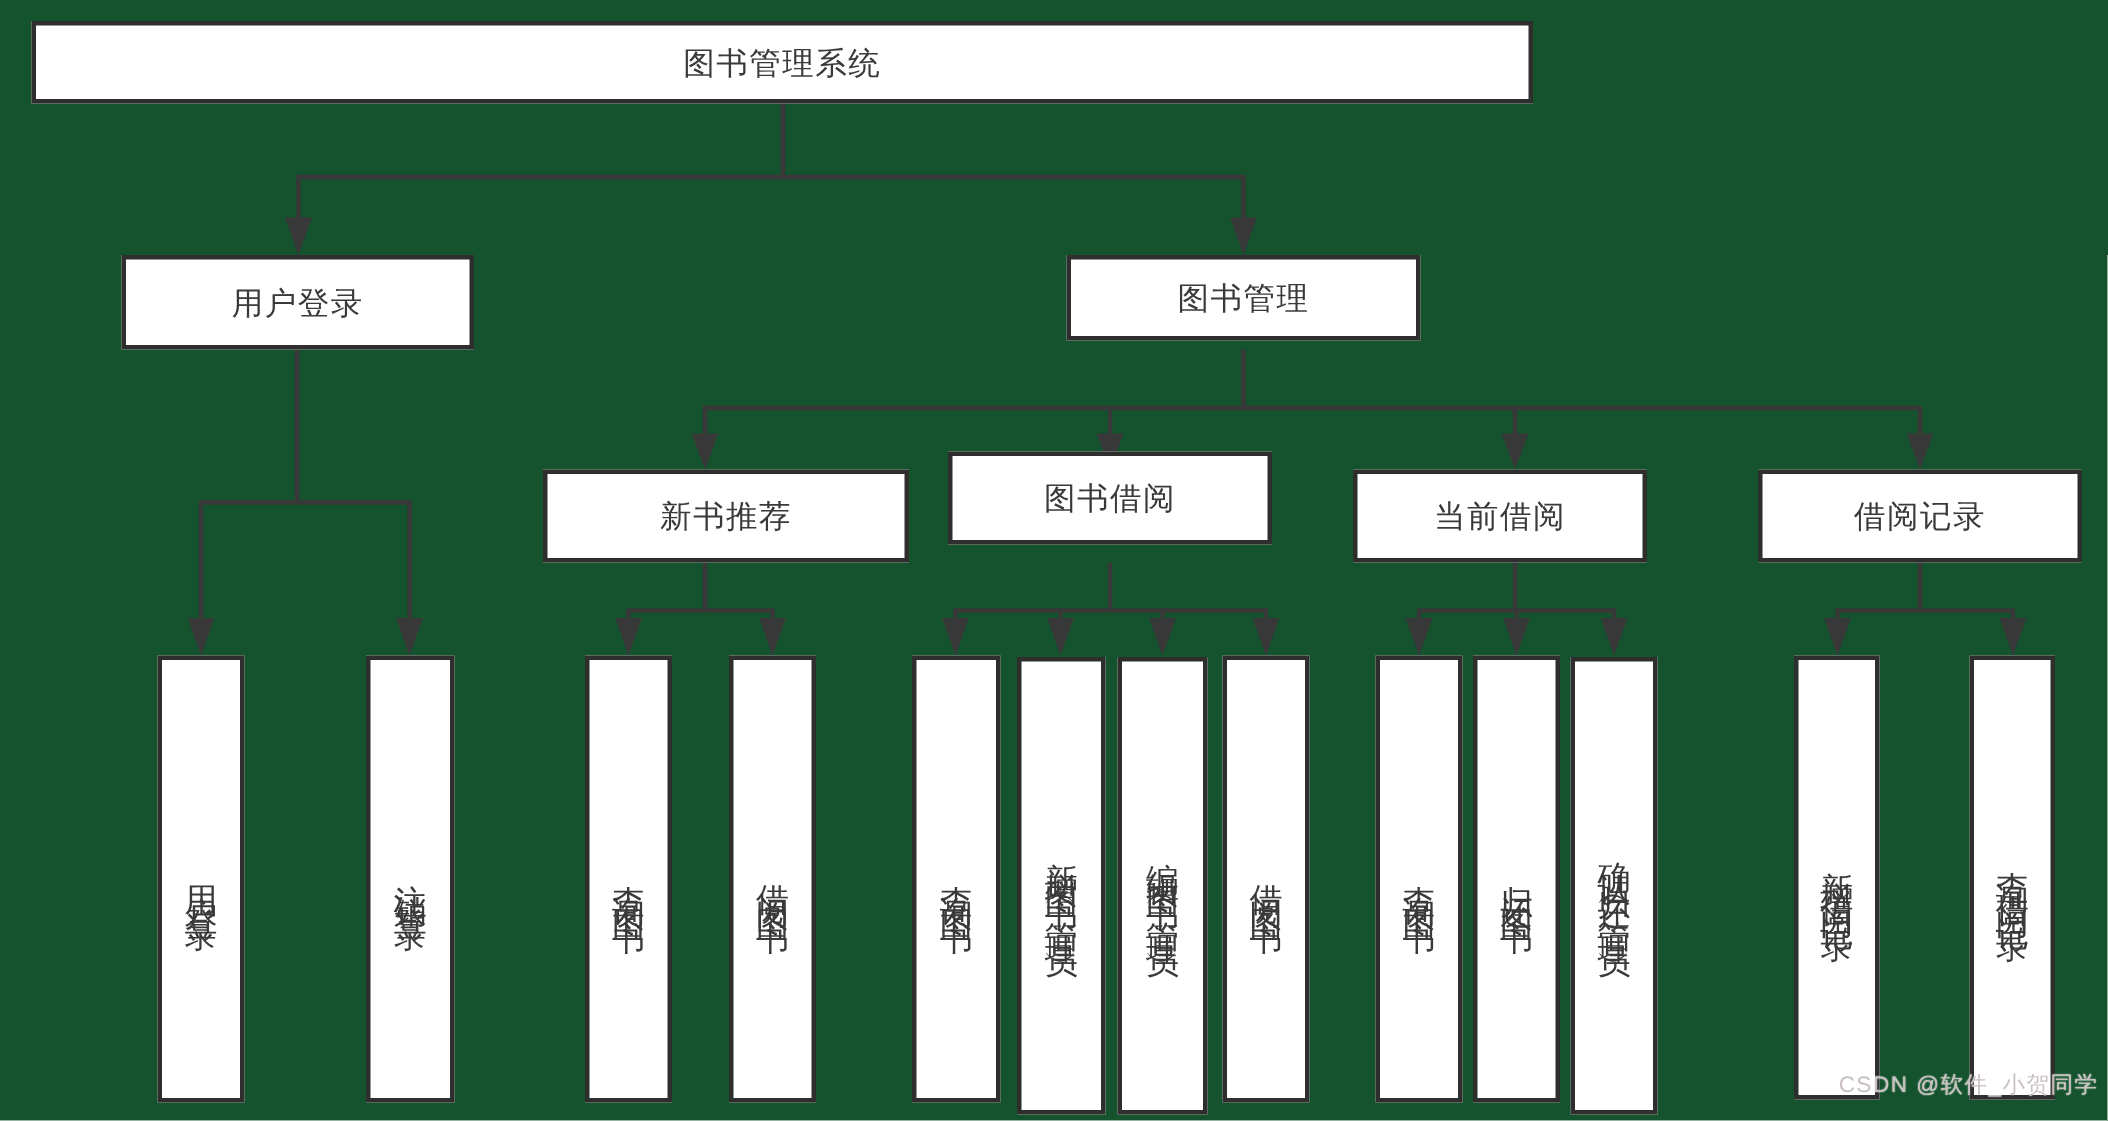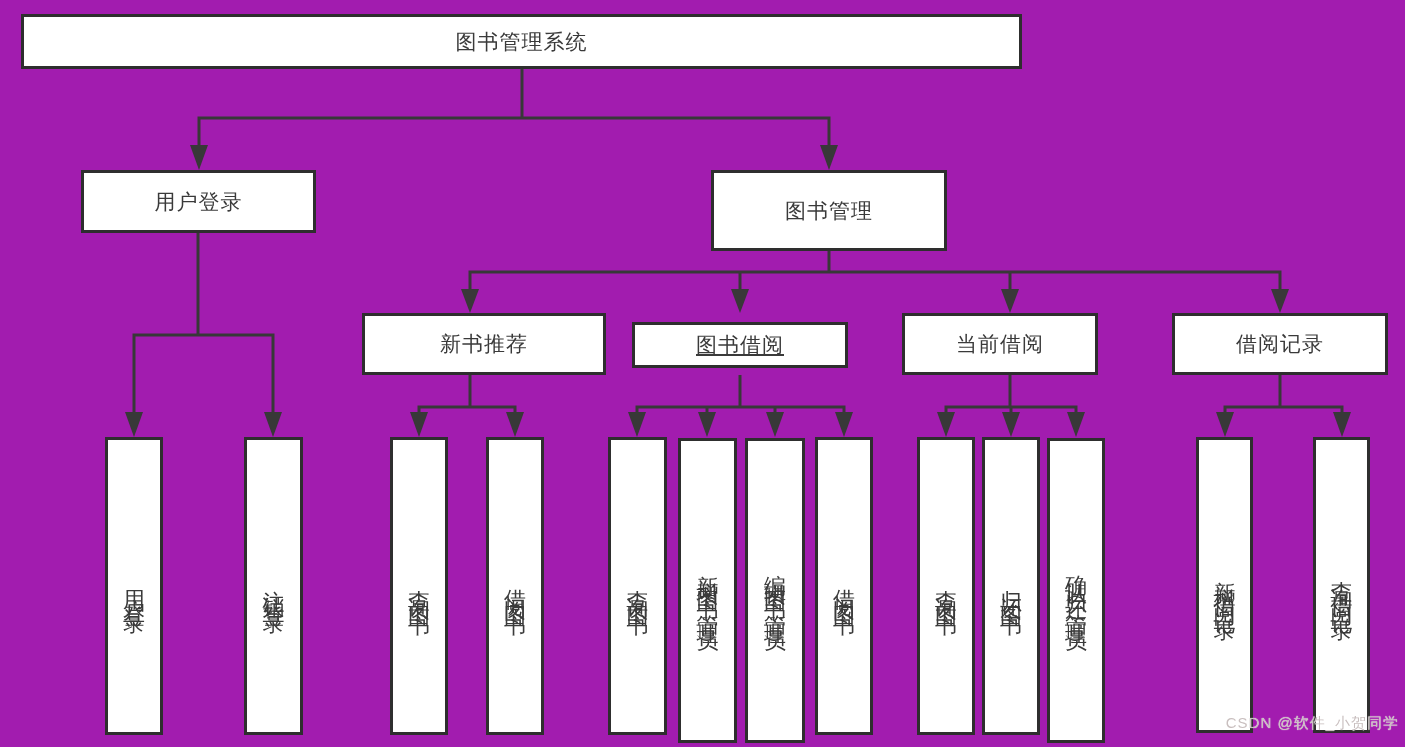--- a/index.html
+++ b/index.html
@@ -1,19 +1,19 @@
 <!DOCTYPE html>
 <html><head>
 <meta charset="utf-8">
 <style>
   html,body{margin:0;padding:0;background:#ffffff;}
   .canvas{
     position:relative;
     width:1405px;height:747px;
-    background:#a21caf;
+    background:#14532d;
     font-family:"Liberation Sans",sans-serif;
     color:#333333;
     overflow:hidden;
   }
   svg.connectors{position:absolute;left:0;top:0;z-index:1;}
   .node{
     position:absolute;
     box-sizing:border-box;
     border:3px solid #2e2e2e;
     background:#ffffff;
@@ -94,24 +94,24 @@
       <polygon points="1002,412 1020,412 1011,437"></polygon>
       <polygon points="1067,412 1085,412 1076,437"></polygon>
       <polygon points="1216,412 1234,412 1225,437"></polygon>
       <polygon points="1333,412 1351,412 1342,437"></polygon>
     </g>
   </svg>
 
   <div class="node" style="left:21px;top:14px;width:1001px;height:55px;">图书管理系统</div>
 
   <div class="node" style="left:81px;top:170px;width:235px;height:63px;">用户登录</div>
-  <div class="node" style="left:711px;top:170px;width:236px;height:81px;">图书管理</div>
+  <div class="node" style="left:711px;top:170px;width:236px;height:57px;">图书管理</div>
 
   <div class="node" style="left:362px;top:313px;width:244px;height:62px;">新书推荐</div>
-  <div class="node" style="left:632px;top:322px;width:216px;height:46px;text-decoration:underline;">图书借阅</div>
+  <div class="node" style="left:632px;top:301px;width:216px;height:62px;">图书借阅</div>
   <div class="node" style="left:902px;top:313px;width:196px;height:62px;">当前借阅</div>
   <div class="node" style="left:1172px;top:313px;width:216px;height:62px;">借阅记录</div>
 
   <div class="node leaf" style="left:105px;top:437px;width:58px;height:298px;">用户登录</div>
   <div class="node leaf" style="left:244px;top:437px;width:59px;height:298px;">注销登录</div>
 
   <div class="node leaf" style="left:390px;top:437px;width:58px;height:298px;">查询图书</div>
   <div class="node leaf" style="left:486px;top:437px;width:58px;height:298px;">借阅图书</div>
 
   <div class="node leaf" style="left:608px;top:437px;width:59px;height:298px;">查询图书</div>

